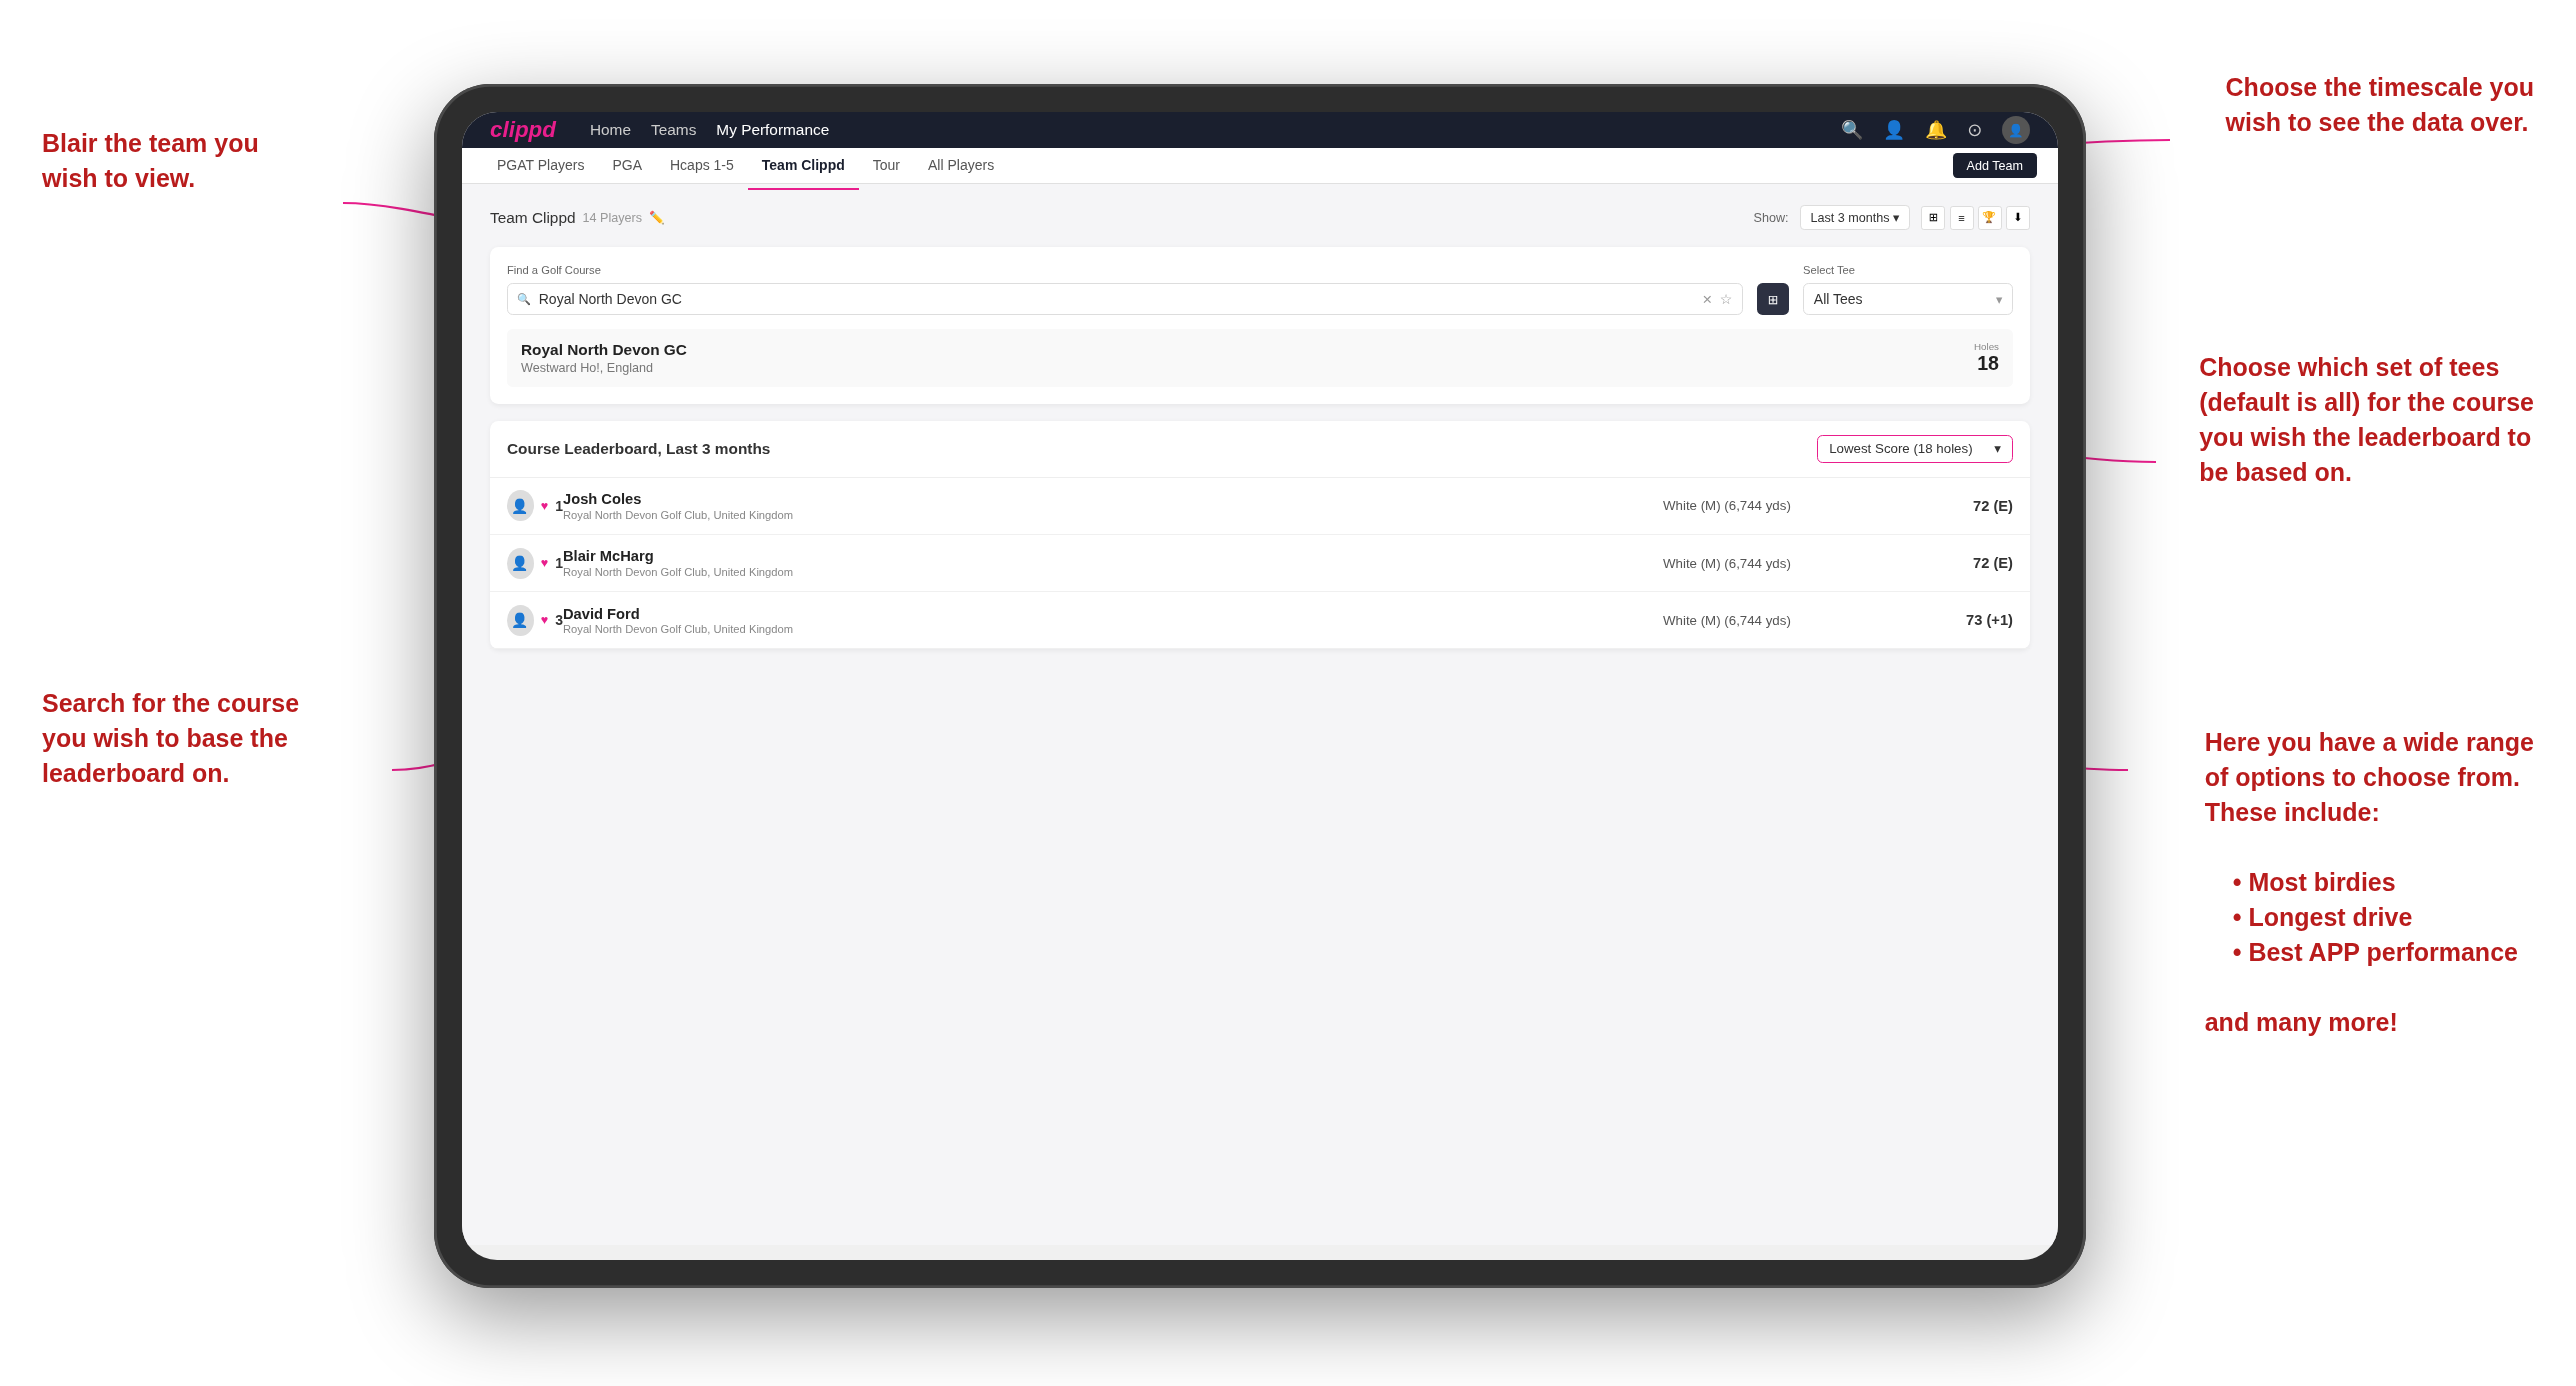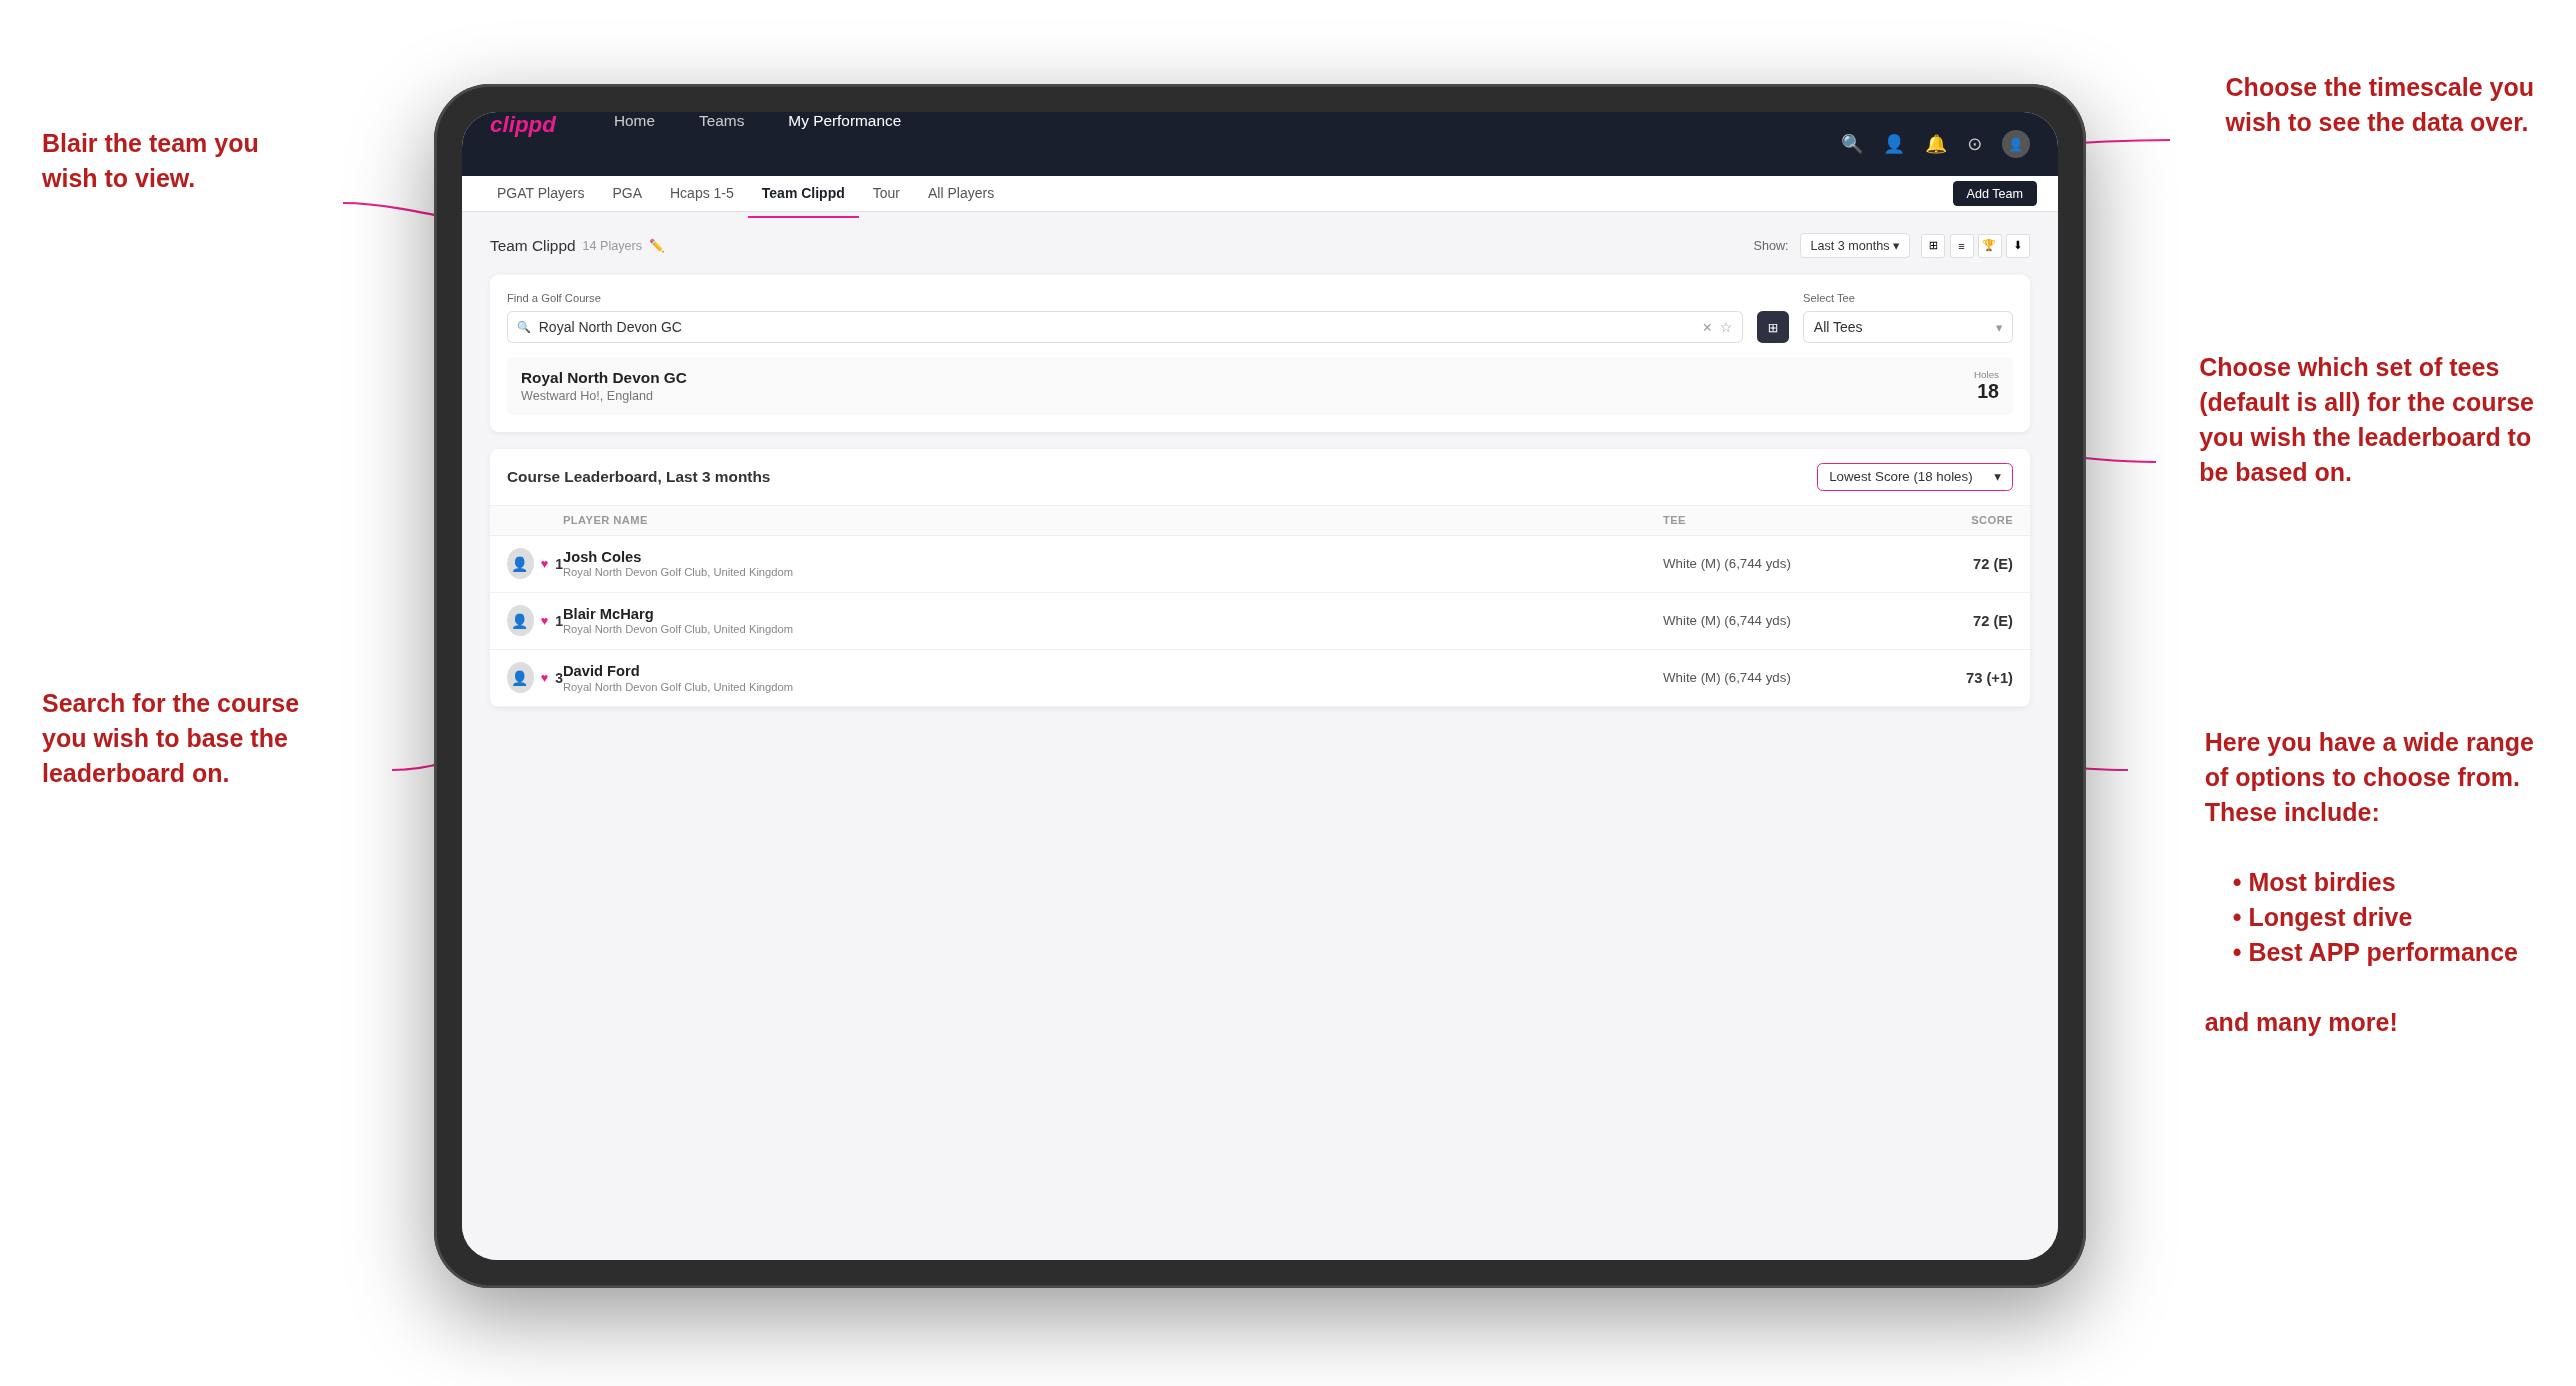--- a/index.html
+++ b/index.html
@@ -41,25 +41,26 @@
       right: 28px;
       bottom: 28px;
       background: #f0f0f0;
       border-radius: 35px;
       overflow: hidden;
     }
 
     
     .nav-bar {
       width: 100%;
-      height: 64px;
+      height: 36px;
       background: #1a1f2e;
       display: flex;
+      align-items: center;
       padding: 0 28px;
-      gap: 44px;
+      gap: 20px;
     }
 
     .nav-logo {
       color: #e91e8c;
       font-size: 22.4px;
       font-weight: 700;
       font-style: italic;
       margin-right: 14px;
     }
 
@@ -610,26 +611,20 @@
 
       <div class="leaderboard-section">
         <div class="leaderboard-header">
           <span class="leaderboard-title">Course Leaderboard, Last 3 months</span>
           <div class="score-type-select">
             <span>Lowest Score (18 holes)</span>
             <span>▾</span>
           </div>
         </div>
         <div class="leaderboard-table">
-          <div class="leaderboard-col-headers">
-            <div class="col-header"></div>
-            <div class="col-header">PLAYER NAME</div>
-            <div class="col-header">TEE</div>
-            <div class="col-header right">SCORE</div>
-          </div>
 
           <div class="leaderboard-row">
             <div class="player-rank">
               <div class="player-avatar">👤</div>
               <span class="heart-icon">♥</span>
               <span class="rank-num">1</span>
             </div>
             <div class="player-info">
               <div class="player-name">Josh Coles</div>
               <div class="player-club">Royal North Devon Golf Club, United Kingdom</div>

